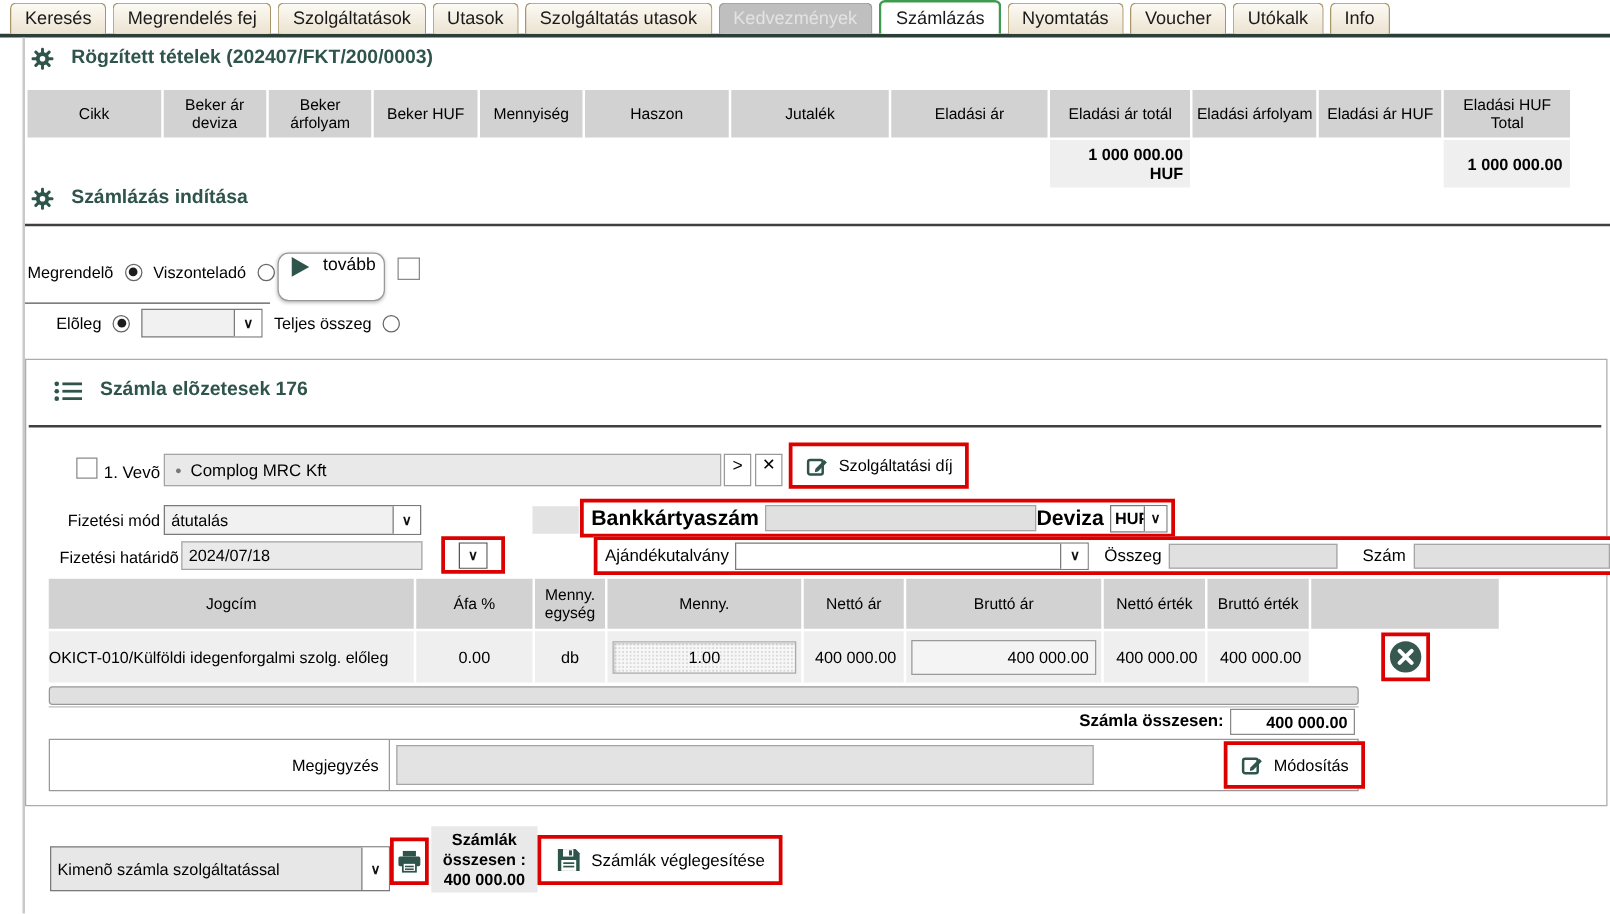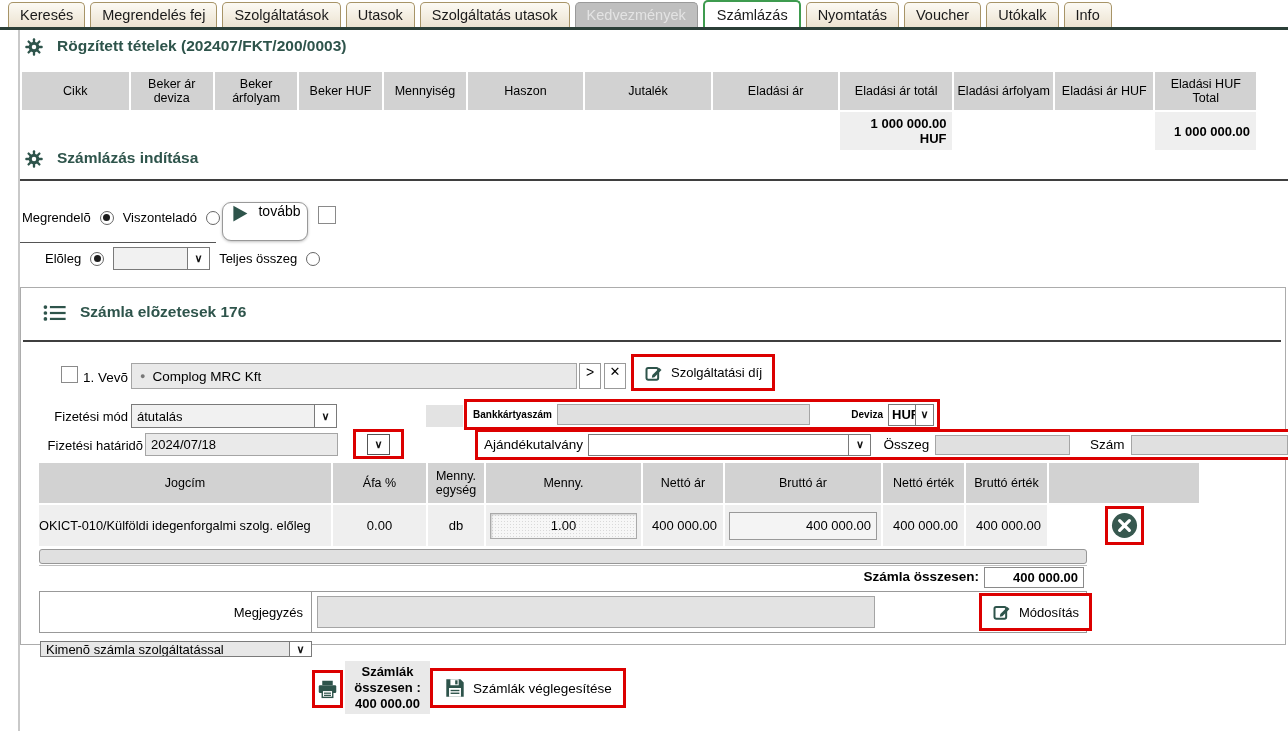--- a/index.html
+++ b/index.html
@@ -36,21 +36,21 @@
   .radio.checked::after{content:"";position:absolute;left:2.5px;top:2.5px;width:7px;height:7px;border-radius:50%;background:#1c1c1c;}
   .checkbox{width:18px;height:18px;border:1px solid #8a8a8a;background:#fff;box-sizing:border-box;flex:0 0 auto;}
   .selectbox{display:flex;align-items:stretch;border:1px solid #7a7a7a;background:#F1F1F1;box-sizing:border-box;}
   .selectbox .txt{flex:1;display:flex;align-items:center;padding:0 5px;white-space:nowrap;overflow:hidden;}
   .sel-arrow{width:21px;border-left:1px solid #7a7a7a;background:#fff;display:flex;align-items:center;
              justify-content:center;font-size:11px;font-weight:bold;color:#111;flex:0 0 auto;}
   .gfield{background:#E0E0E0;border:1px solid #A5A5A5;box-sizing:border-box;}
   .btn{background:#fff;border:1px solid #999;display:flex;align-items:flex-start;justify-content:center;gap:8px;box-sizing:border-box;cursor:default;}
   .red{border:3px solid #DC0000;}
   .redwrap{background:#fff;display:flex;align-items:center;justify-content:center;gap:7px;box-sizing:border-box;}
-  .blabel{font-weight:bold;font-size:10px;white-space:nowrap;}
+  .blabel{font-weight:bold;font-size:17px;white-space:nowrap;}
   .lab{white-space:nowrap;}
 
   .panel{border:1px solid #ACACAC;background:#fff;}
   .inset-input{box-sizing:border-box;border:1px solid #A9A9A9;background:#F7F7F7;
     background-image:radial-gradient(#D9D9D9 0.8px, transparent 0.9px);background-size:3px 3px;
     text-align:center;padding:0 5px;line-height:24px;box-shadow:inset 1px 1px 2px rgba(0,0,0,.18);}
   .flat-input{box-sizing:border-box;border:1px solid #999;background:#F4F4F4;text-align:right;padding:0 5px;line-height:26px;}
   .scrollbar{background:#E0E0E0;border:1px solid #979797;border-radius:3px;}
   svg{display:block;}
 </style>
@@ -327,21 +327,21 @@
       <span>
         <svg width="20" height="20" viewBox="0 0 24 24">
           <rect x="3" y="6" width="14" height="14" rx="2" fill="none" stroke="#2E544B" stroke-width="2.4"></rect>
           <path d="M10 14.5 L18.5 6 L21 8.5 L12.5 17 L9.4 17.8 Z" fill="#2E544B"></path>
         </svg>
       </span>
       <span style="font-size:13px;">Módosítás</span>
     </div>
   </div>
 
-  <div class="abs selectbox" style="left:40px;top:641px;width:272px;height:16px;background:#E7E7E7;">
+  <div class="abs selectbox" style="left:40px;top:677px;width:272px;height:36px;background:#E7E7E7;">
     <span class="txt">Kimenõ számla szolgáltatással</span>
     <span class="sel-arrow">∨</span>
   </div>
 
   <div class="abs red redwrap" style="left:312px;top:670px;width:31px;height:38px;">
     <span>
       <svg width="21" height="21" viewBox="0 0 24 24">
         <rect x="6" y="2" width="12" height="5" fill="#2E544B"></rect>
         <rect x="2" y="7" width="20" height="9" rx="1.5" fill="#2E544B"></rect>
         <rect x="6" y="13" width="12" height="8" fill="#fff" stroke="#2E544B" stroke-width="1.6"></rect>

